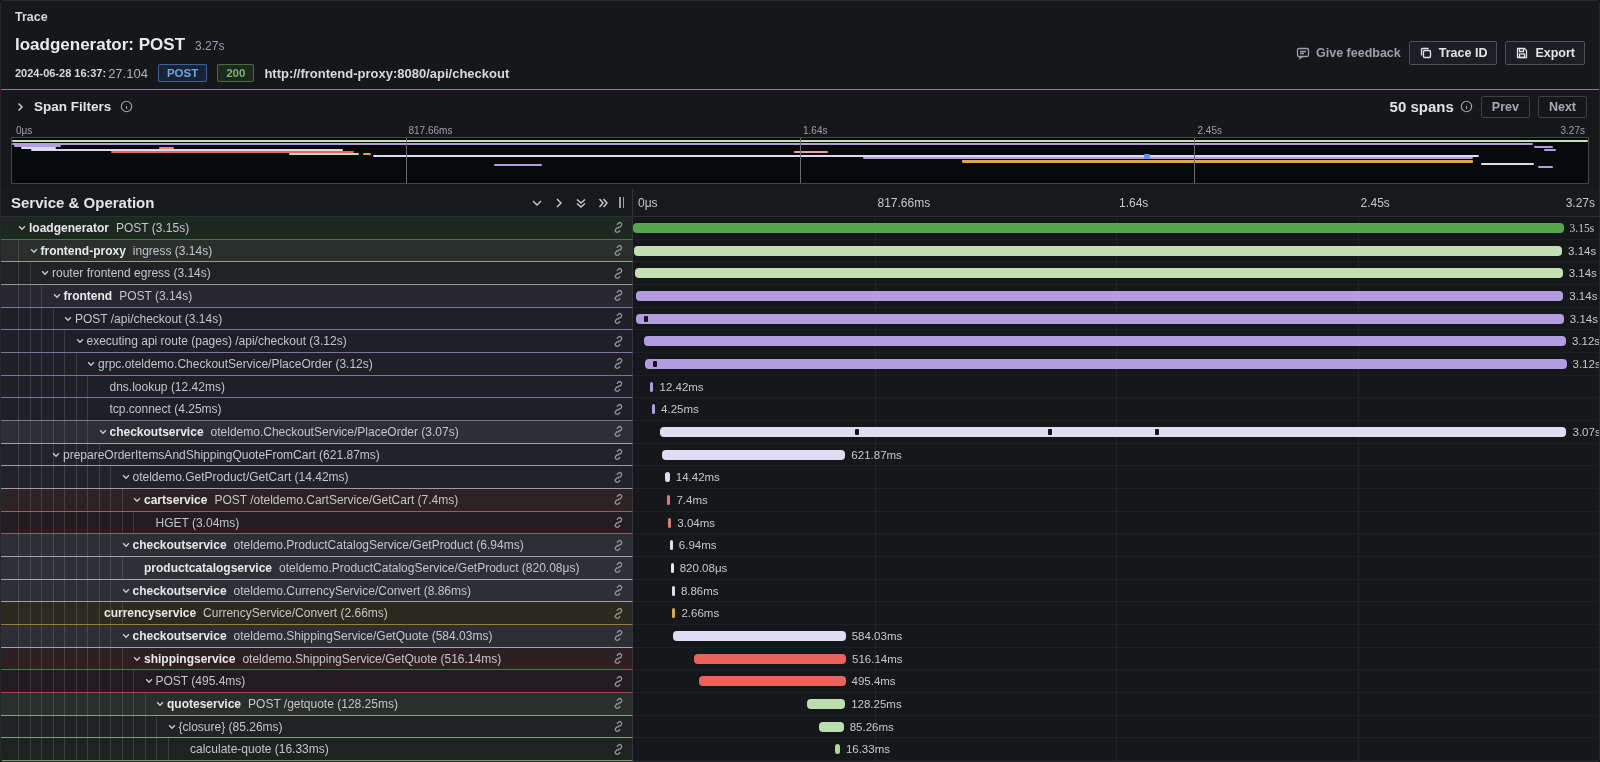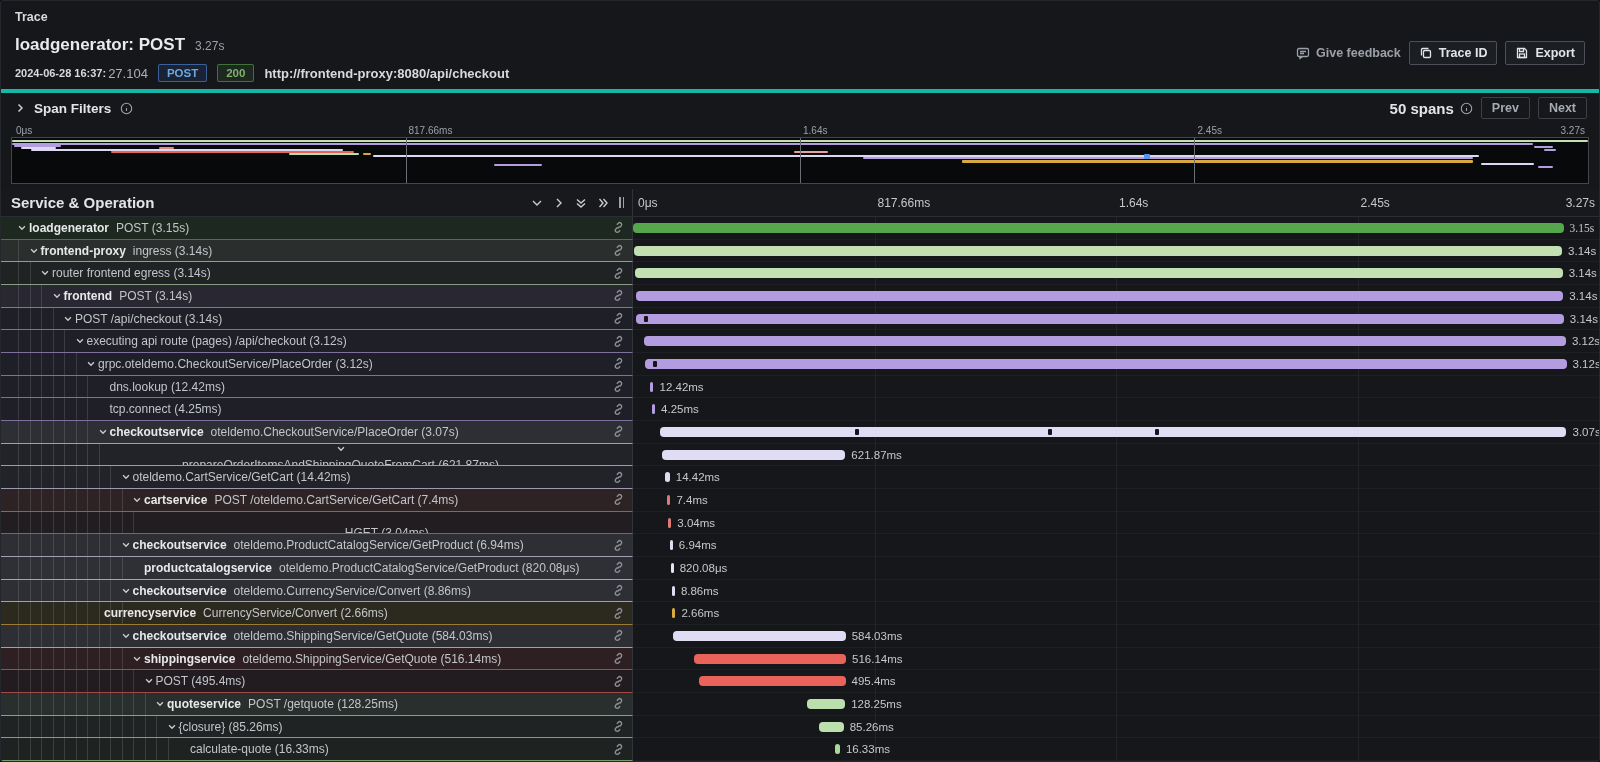--- a/index.html
+++ b/index.html
@@ -20,21 +20,21 @@
   .badge { display:inline-flex; align-items:center; font-size:11.5px; font-weight:700; padding:2px 8px; border-radius:2px; }
   .badge.post { color:#6ca7e4; background:rgba(56,113,220,.13); border:1px solid rgba(87,148,242,.55); }
   .badge.ok { color:#7eb26d; background:rgba(86,166,75,.12); border:1px solid rgba(86,166,75,.6); }
   .url { font-size:13px; font-weight:600; color:#d8d9da; }
   .th-right { display:flex; align-items:flex-start; gap:8px; padding-top:8px; }
   .ghost-link { display:flex; align-items:center; gap:6px; color:#9da0a8; font-size:12.5px; font-weight:600; height:24px; cursor:pointer; }
   .btn { display:flex; align-items:center; gap:6px; height:24px; padding:0 9px; background:#1b1e23; border:1px solid #4c5058; border-radius:2px; color:#e3e4e6; font-size:12.5px; font-weight:700; cursor:pointer; }
   .btn svg, .ghost-link svg { flex:0 0 auto; }
 
   
-  .filters { height:34px; border-top:4px solid #14b8a6; display:flex; align-items:center; justify-content:space-between; padding:0 12px 0 14px;gap:22px; }
+  .filters { height:34px; border-top:1px solid #14b8a6; display:flex; align-items:center; justify-content:space-between; padding:0 12px 0 14px;gap:22px; }
   .sf-left { display:flex; align-items:center; gap:9px; }
   .sf-label { font-size:13.5px; font-weight:700; color:#e3e4e6; }
   .sf-right { display:flex; align-items:center; gap:8px; }
   .span-count { font-size:15px; font-weight:700; color:#e3e4e6; display:flex; align-items:center; gap:6px; }
   .btn.small { height:22px; padding:0 10px; color:#a6aab1; font-weight:600; border-color:#3c4046; background:transparent; }
 
   
   .minimap { height:64px; padding:0 10px; }
   .mm-ticks { height:14px; position:relative; font-size:10px; color:#9da0a8; }
   .mm-ticks span { position:absolute; top:2px; }
@@ -466,21 +466,21 @@
     <div class="rr">
       <div class="bar" style="left: 2.75229%; width: 93.8838%; background: rgb(224, 220, 244);">
               <i class="mk" style="left: calc(21.5668%);"></i>
               <i class="mk" style="left: calc(42.8697%);"></i>
               <i class="mk" style="left: calc(54.5863%);"></i>
             </div>
       <span class="durlbl" style="left: calc(96.6361%);">3.07s</span>
     </div>
   </div>
         <div class="trow">
-    <div class="rl" style="border-bottom-color: rgba(224, 220, 244, 0.65); background: rgba(224, 220, 244, 0.063); padding-left: 48px; flex-direction: column;">
+    <div class="rl" style="border-bottom-color: rgba(224, 220, 244, 0.65); background: rgba(224, 220, 244, 0.063); padding-left: 48px;">
             <span class="guide" style="left: 97.5px;"></span>
             <span class="guide" style="left: 86px;"></span>
             <span class="guide" style="left: 74.5px;"></span>
             <span class="guide" style="left: 63px;"></span>
             <span class="guide" style="left: 51.5px;"></span>
             <span class="guide" style="left: 40px;"></span>
             <span class="guide" style="left: 28.5px;"></span>
             <span class="guide" style="left: 17px;"></span>
       <span class="chev">
               <svg width="10" height="10" viewBox="0 0 12 12" fill="none" stroke="#c9cbce" stroke-width="1.6">
@@ -510,21 +510,21 @@
             <span class="guide" style="left: 51.5px;"></span>
             <span class="guide" style="left: 40px;"></span>
             <span class="guide" style="left: 28.5px;"></span>
             <span class="guide" style="left: 17px;"></span>
       <span class="chev">
               <svg width="10" height="10" viewBox="0 0 12 12" fill="none" stroke="#c9cbce" stroke-width="1.6">
                 <path d="M2.5 4 L6 7.5 L9.5 4"></path>
               </svg>
             </span>
 
-      <span class="op">oteldemo.CartService/GetCart (14.42ms)</span>
+      <span class="op">oteldemo.GetProduct/GetCart (14.42ms)</span>
       <span class="linkico">
         <svg width="13" height="13" viewBox="0 0 14 14" fill="none" stroke="#8e9197" stroke-width="1.4">
                 <path d="M6 8 L8 6 M5.2 4 l1.6-1.6 a2.1 2.1 0 0 1 3 3 L8.2 7 M8.8 10 l-1.6 1.6 a2.1 2.1 0 0 1 -3 -3 L5.8 7"></path>
               </svg>
       </span>
     </div>
     <div class="rr">
       <div class="bar" style="left: 3.36391%; width: 0.440979%; background: rgb(224, 220, 244);"></div>
       <span class="durlbl" style="left: calc(3.80489%);">14.42ms</span>
     </div>
@@ -553,21 +553,21 @@
                 <path d="M6 8 L8 6 M5.2 4 l1.6-1.6 a2.1 2.1 0 0 1 3 3 L8.2 7 M8.8 10 l-1.6 1.6 a2.1 2.1 0 0 1 -3 -3 L5.8 7"></path>
               </svg>
       </span>
     </div>
     <div class="rr">
       <div class="bar" style="left: 3.5474%; width: 0.2263%; background: rgb(220, 122, 116);"></div>
       <span class="durlbl" style="left: calc(3.8774%);">7.4ms</span>
     </div>
   </div>
         <div class="trow">
-    <div class="rl" style="border-bottom-color: rgba(220, 122, 116, 0.65); background: rgba(220, 122, 116, 0.063); padding-left: 140.5px; flex-direction: column;">
+    <div class="rl" style="border-bottom-color: rgba(220, 122, 116, 0.65); background: rgba(220, 122, 116, 0.063); padding-left: 140.5px;">
             <span class="guide" style="left: 132px;"></span>
             <span class="guide" style="left: 120.5px;"></span>
             <span class="guide" style="left: 109px;"></span>
             <span class="guide" style="left: 97.5px;"></span>
             <span class="guide" style="left: 86px;"></span>
             <span class="guide" style="left: 74.5px;"></span>
             <span class="guide" style="left: 63px;"></span>
             <span class="guide" style="left: 51.5px;"></span>
             <span class="guide" style="left: 40px;"></span>
             <span class="guide" style="left: 28.5px;"></span>

